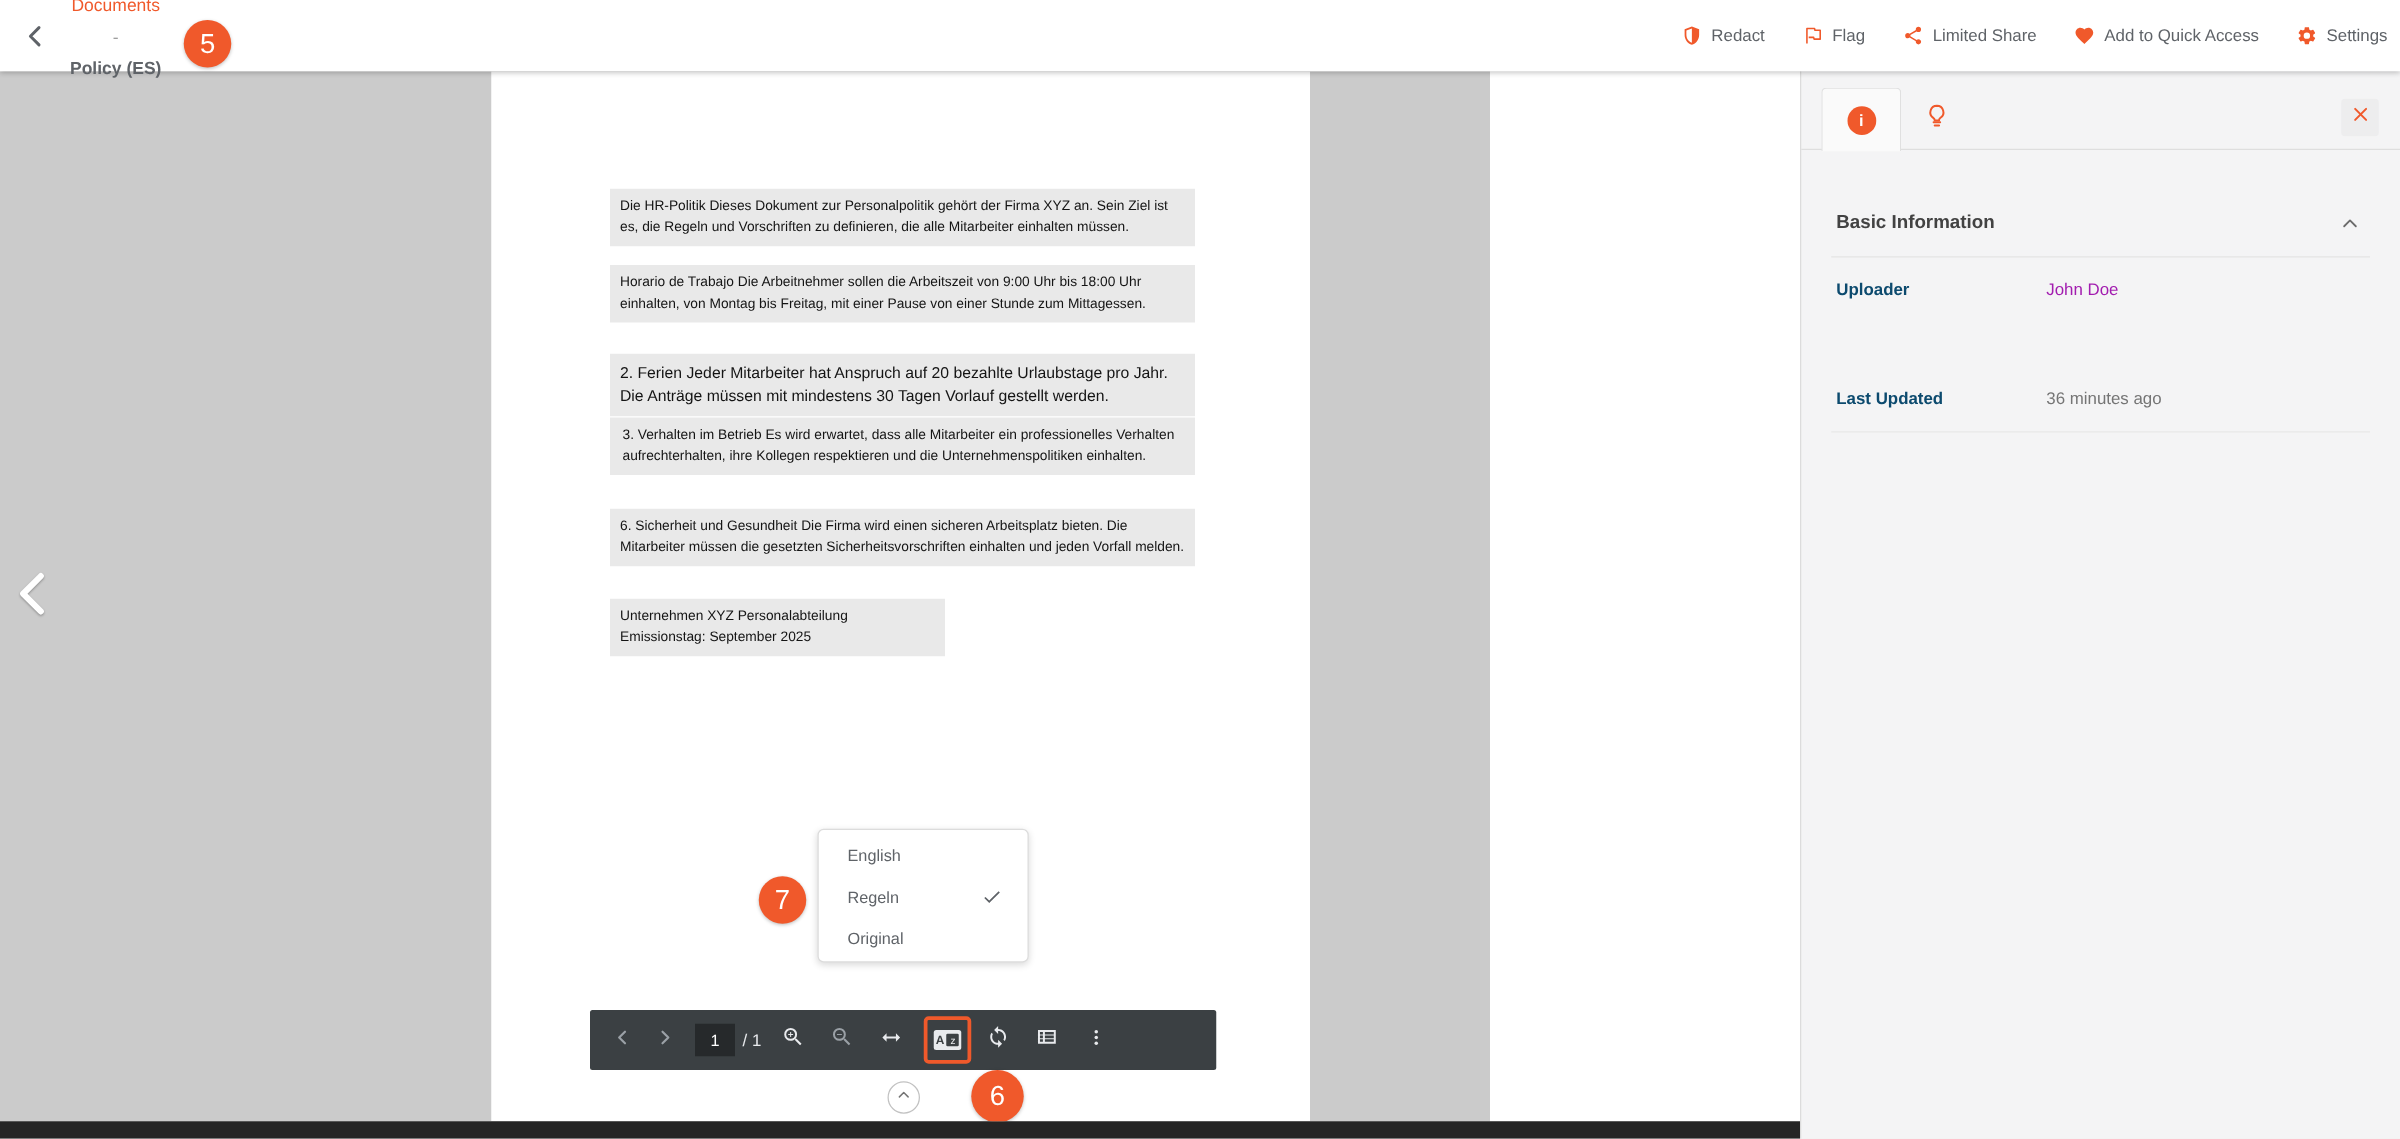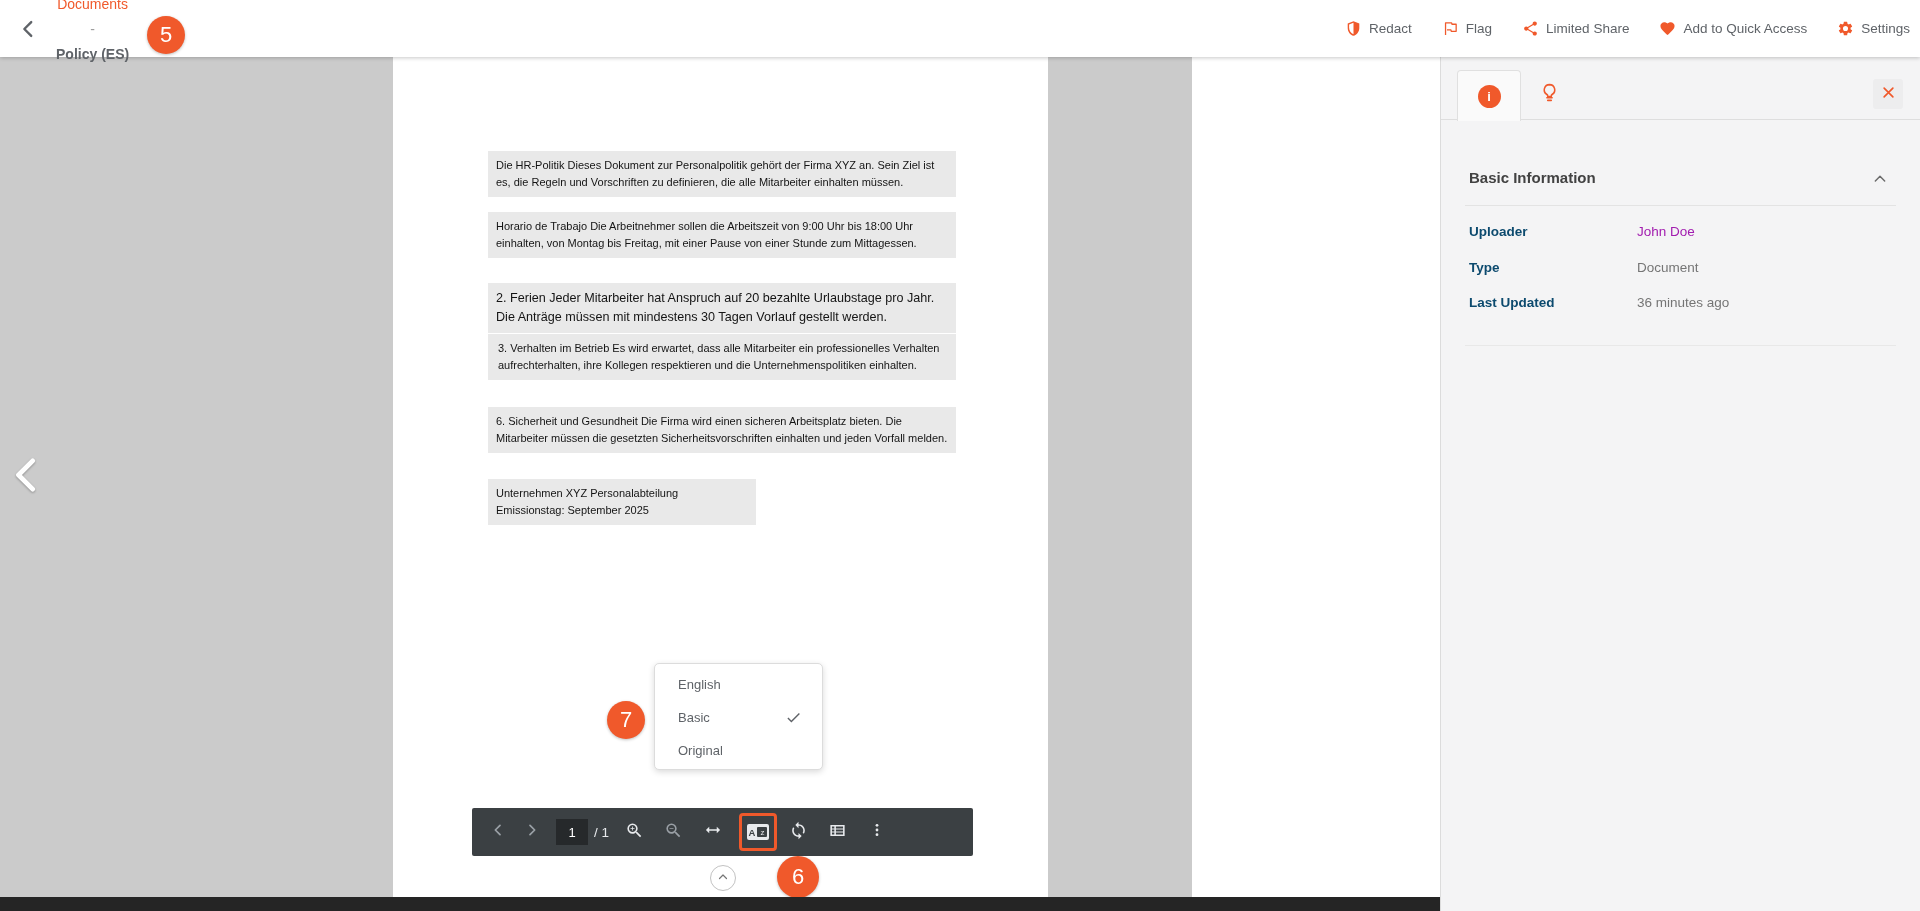--- a/index.html
+++ b/index.html
@@ -155,21 +155,21 @@
           <path d="M16 4 6 14l10 10" fill="none" stroke="#ffffff" stroke-width="3.4" stroke-linecap="round" stroke-linejoin="round"></path>
         </svg>
     </span>
   </div>
 
   <div class="lang-menu">
     <div class="lang-item">
       <span>English</span>
     </div>
     <div class="lang-item">
-      <span>Basic</span>
+      <span>Regeln</span>
       <span class="check">
         <svg width="17" height="17" viewBox="0 0 24 24" fill="currentColor">
             <path d="M9 16.2 4.8 12l-1.4 1.4L9 19 21 7l-1.4-1.4z"></path>
           </svg>
       </span>
     </div>
     <div class="lang-item">
       <span>Original</span>
     </div>
   </div>
@@ -267,22 +267,18 @@
     <span><svg width="16" height="16" viewBox="0 0 24 24">
           <path d="M5 15l7-7 7 7" fill="none" stroke="currentColor" stroke-width="2.2" stroke-linecap="round" stroke-linejoin="round"></path>
         </svg></span>
   </div>
   <div class="sec-divider"></div>
 
   <div class="meta-row" style="top:167px;">
     <span class="meta-label">Uploader</span>
     <span class="meta-value accent">John Doe</span>
   </div>
-  <div class="meta-row" style="top:203px;">
-    <span class="meta-label">Type</span>
-    <span class="meta-value">Document</span>
-  </div>
-  <div class="meta-row" style="top:238px;text-align:center;">
+  <div class="meta-row" style="top:254px;text-align:center;">
     <span class="meta-label">Last Updated</span>
     <span class="meta-value">36 minutes ago</span>
   </div>
   <div class="sec-divider bottom"></div>
 </div>
 
 </body></html>

